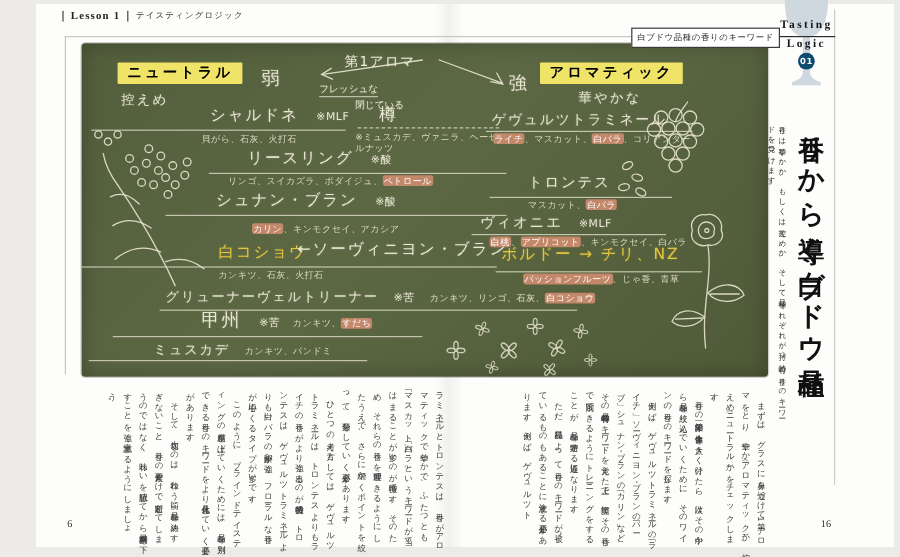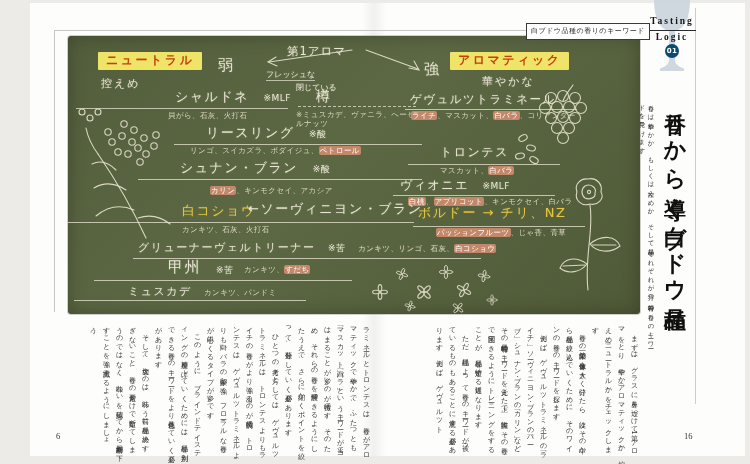--- a/index.html
+++ b/index.html
@@ -29,21 +29,21 @@
   .board{position:absolute;left:68px;top:36px;width:572px;height:278px;background:linear-gradient(135deg,#535e3c 0%,#5c6844 45%,#4f5a38 100%);border-radius:3px;box-shadow:inset 0 0 18px rgba(0,0,0,.25),0 0 0 1px rgba(0,0,0,.18);}
   .board *{line-height:1.15;}
   .board .abs{position:absolute;white-space:nowrap;}
   .chalk{color:#e9e6d4;text-shadow:0 0 2px rgba(240,238,215,.28);}
   .cname{font-size:13px;letter-spacing:1.5px;}
   .cnote{font-size:9px;letter-spacing:0.5px;}
   .ckw{font-size:7.5px;letter-spacing:0.4px;color:#dedac5;}
   .ckw .hl{background:#c3876a;color:#fff;border-radius:2px;padding:0 1px;}
   .uline{position:absolute;height:1px;background:rgba(233,230,212,.75);}
   .dline{position:absolute;height:0;border-bottom:1.5px dashed rgba(233,230,212,.75);}
-  .ylabel{background:#f0e468;color:#c2410c;font-weight:bold;font-size:12px;padding:2px 8px;letter-spacing:2.5px;border-radius:1px;}
+  .ylabel{background:#f0e468;color:#000000;font-weight:bold;font-size:12px;padding:2px 8px;letter-spacing:2.5px;border-radius:1px;}
   .ychalk{color:#e6c63f;text-shadow:0 0 2px rgba(230,198,63,.3);}
   .ill{position:absolute;pointer-events:none;}
   .ill *{stroke:#e5e2cd;fill:none;stroke-width:1.1;stroke-linecap:round;opacity:.92;}
   .tab{position:absolute;left:526px;top:23px;width:122px;height:15px;background:#fff;border:1px solid #3b3b3b;font-size:7px;letter-spacing:0.5px;color:#1d1d1d;text-align:center;line-height:15px;}
   
   .vtext{position:absolute;top:322px;height:134px;writing-mode:vertical-rl;font-size:7px;line-height:13px;letter-spacing:0.4px;color:#3a3a3a;}
   .vtext p{margin:0;}
   .vtext-right{right:110px;}
   .vtext-left{right:378px;}
   .pagenum{position:absolute;top:431px;font-family:"Liberation Serif",serif;font-size:8.5px;color:#333;}
@@ -56,20 +56,26 @@
 <body>
 
 <div class="stage">
   <div class="paper"></div>
   <div class="edge" style="left:0;top:0;width:30px;height:464px;"></div>
   <div class="edge" style="left:745px;top:0;width:5px;height:464px;"></div>
   <div class="edge" style="left:0;top:0;width:750px;height:3px;"></div>
   <div class="edge" style="left:0;top:456px;width:750px;height:8px;"></div>
   <div class="gutter"></div>
 
+  <div class="lesson-header">
+    <span class="bar"></span>
+    <span class="lesson-name">Lesson 1</span>
+    <span class="bar"></span>
+    <span class="lesson-topic">テイスティングロジック</span>
+  </div>
 
   <div class="hrule-top"></div>
   <div class="vrule-left"></div>
   <div class="vrule-title"></div>
 
   <div class="emblem">
     <svg width="48" height="84" viewBox="0 0 48 84">
       <path d="M6 0 H42 C42 19 36 29 27 31 L27 60 C27 65 32 67 36 68.5 L36 71 H12 L12 68.5 C16 67 21 65 21 60 L21 31 C12 29 6 19 6 0 Z" fill="#ccd6dd" opacity="0.95"></path>
     </svg>
     <div class="emblem-word" style="top:16px;">Tasting</div>

